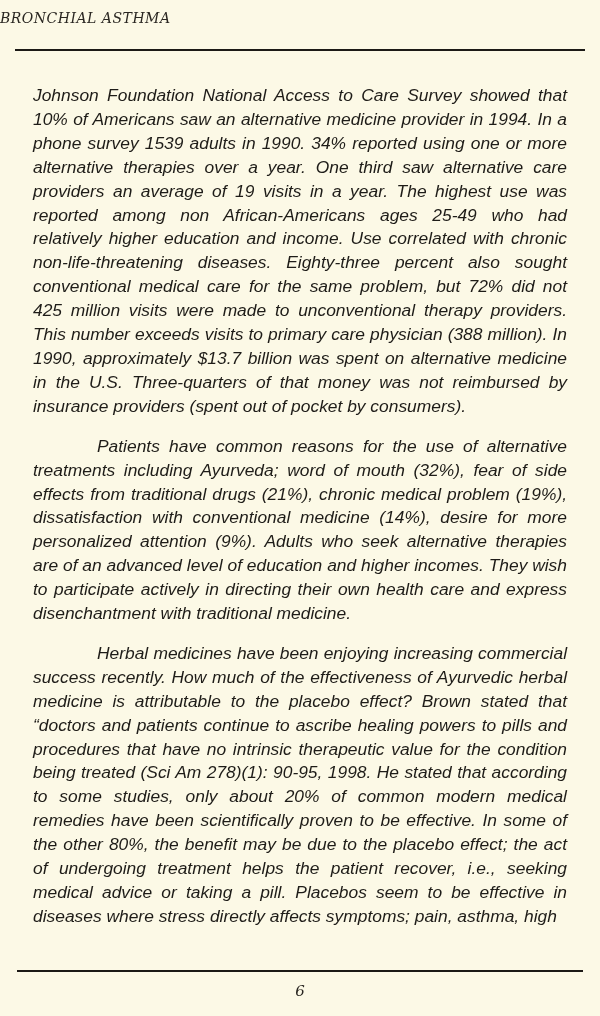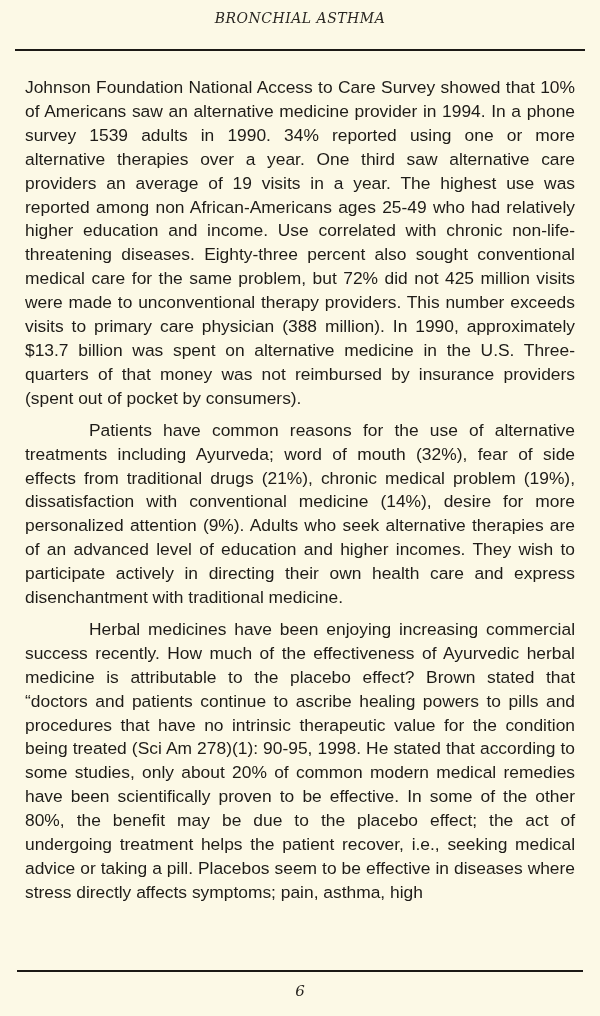--- a/index.html
+++ b/index.html
@@ -12,21 +12,20 @@
     background: #fcf9e6;
     position: relative;
     overflow: hidden;
     color: #1e1c18;
   }
   .running-head {
     position: absolute;
     top: 10px;
     left: 0;
     width: 600px;
-    text-align: center;
     font-family: "DejaVu Serif", serif;
     font-style: italic;
     font-size: 14px;
     letter-spacing: 0.5px;
     color: #2a2722;
   }
   .rule {
     position: absolute;
     height: 2px;
     background: #1c1a16;
@@ -38,21 +37,22 @@
     top: 68px;
     left: 17px;
     width: 566px;
     font-family: "Liberation Sans", sans-serif;
     font-size: 17.4px;
     line-height: 23.9px;
     text-align: justify;
     color: #1e1c18;
   }
   .body-text p {
-    margin: 8px;
+    margin: 16px;
+    font-style: italic;
   }
   .body-text p.indent {
     text-indent: 64px;
   }
   .page-number {
     position: absolute;
     top: 982px;
     left: 0;
     width: 600px;
     text-align: center;

